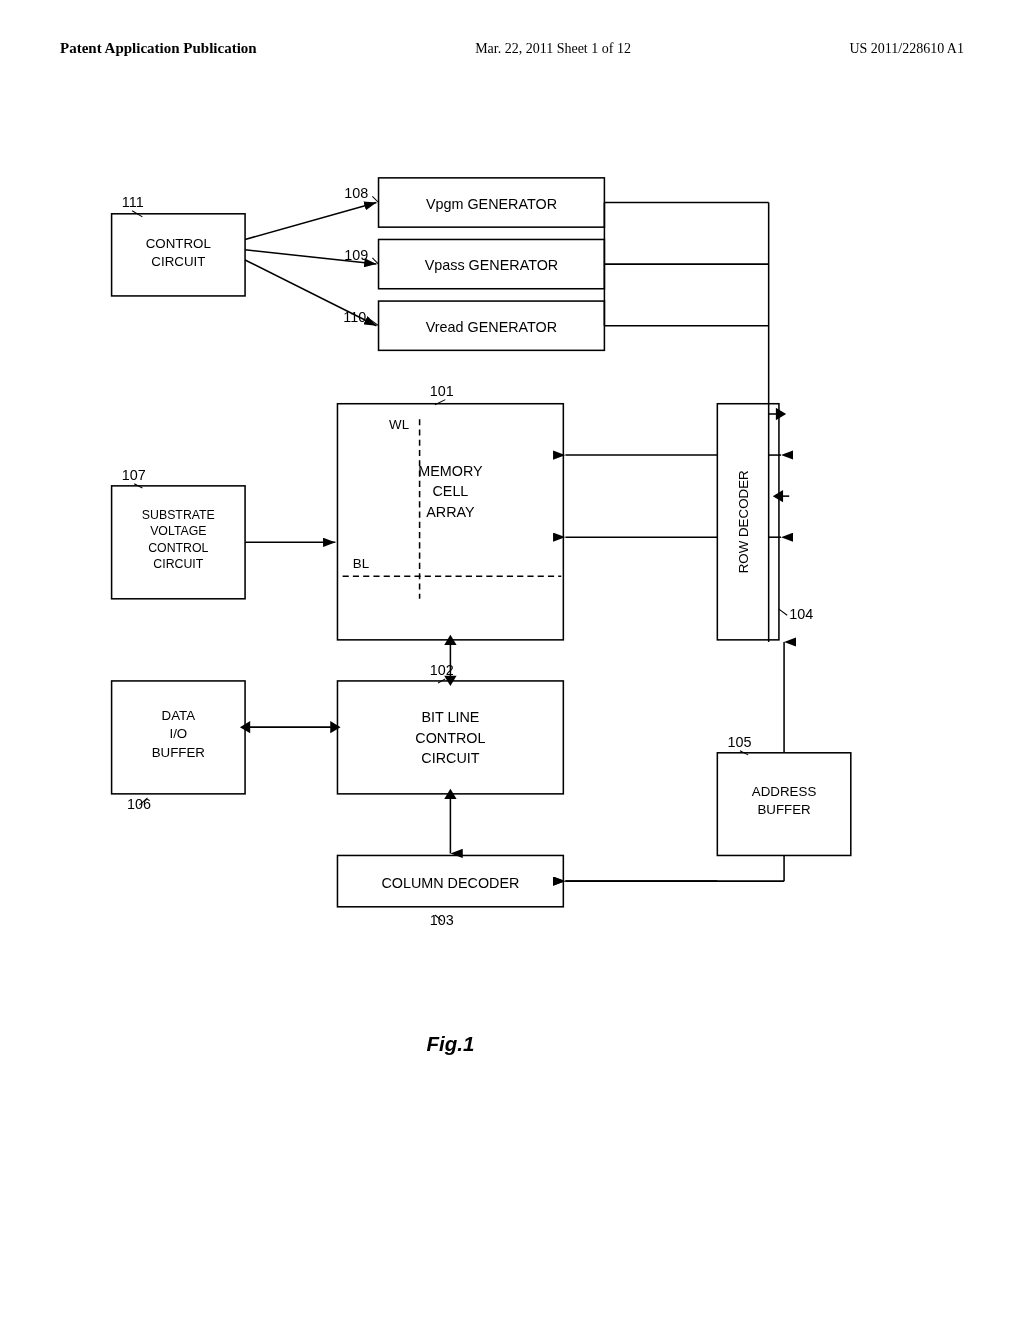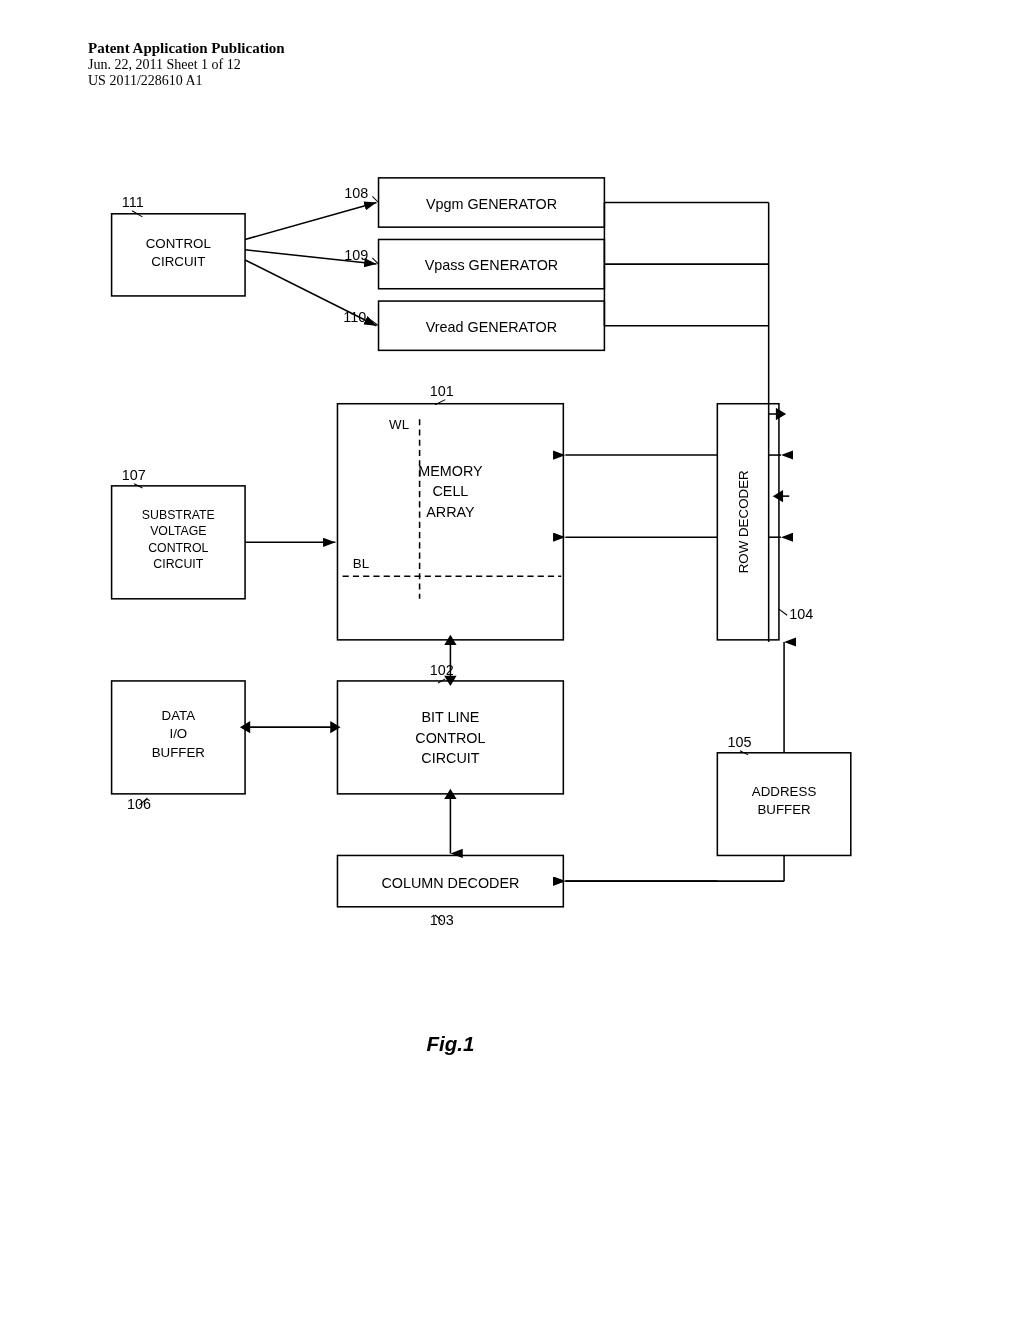--- a/index.html
+++ b/index.html
@@ -8,24 +8,23 @@
       height: 1320px;
       background: #ffffff;
       font-family: 'Times New Roman', Times, serif;
       position: relative;
       overflow: hidden;
     }
 
     .page-header {
       display: flex;
       justify-content: space-between;
-      align-items: flex-start;
-      padding: 40px 60px 0 88px;
+      align-items: center;
+      padding: 40px 60px 0 60px;
       font-size: 15px;
-      flex-direction: column;
     }
 
     .header-left {
       font-weight: bold;
       font-size: 15px;
     }
 
     .header-center {
       font-size: 14px;
       text-align: center;
@@ -47,21 +46,21 @@
     svg {
       width: 100%;
       height: 100%;
     }
   </style>
 </head>
 <body>
 
 <div class="page-header">
   <div class="header-left">Patent Application Publication</div>
-  <div class="header-center">Jun. 22, 2011  Sheet 1 of 12</div>
+  <div class="header-center">Mar. 22, 2011  Sheet 1 of 12</div>
   <div class="header-right">US 2011/228610 A1</div>
 </div>
 
 <div class="diagram-area">
   <svg viewBox="0 0 900 950" xmlns="http://www.w3.org/2000/svg">
     <defs>
       <marker id="arrowhead" markerWidth="8" markerHeight="6" refX="8" refY="3" orient="auto">
         <polygon points="0 0, 8 3, 0 6" fill="#000"></polygon>
       </marker>
       <marker id="arrowhead-left" markerWidth="8" markerHeight="6" refX="0" refY="3" orient="auto">

